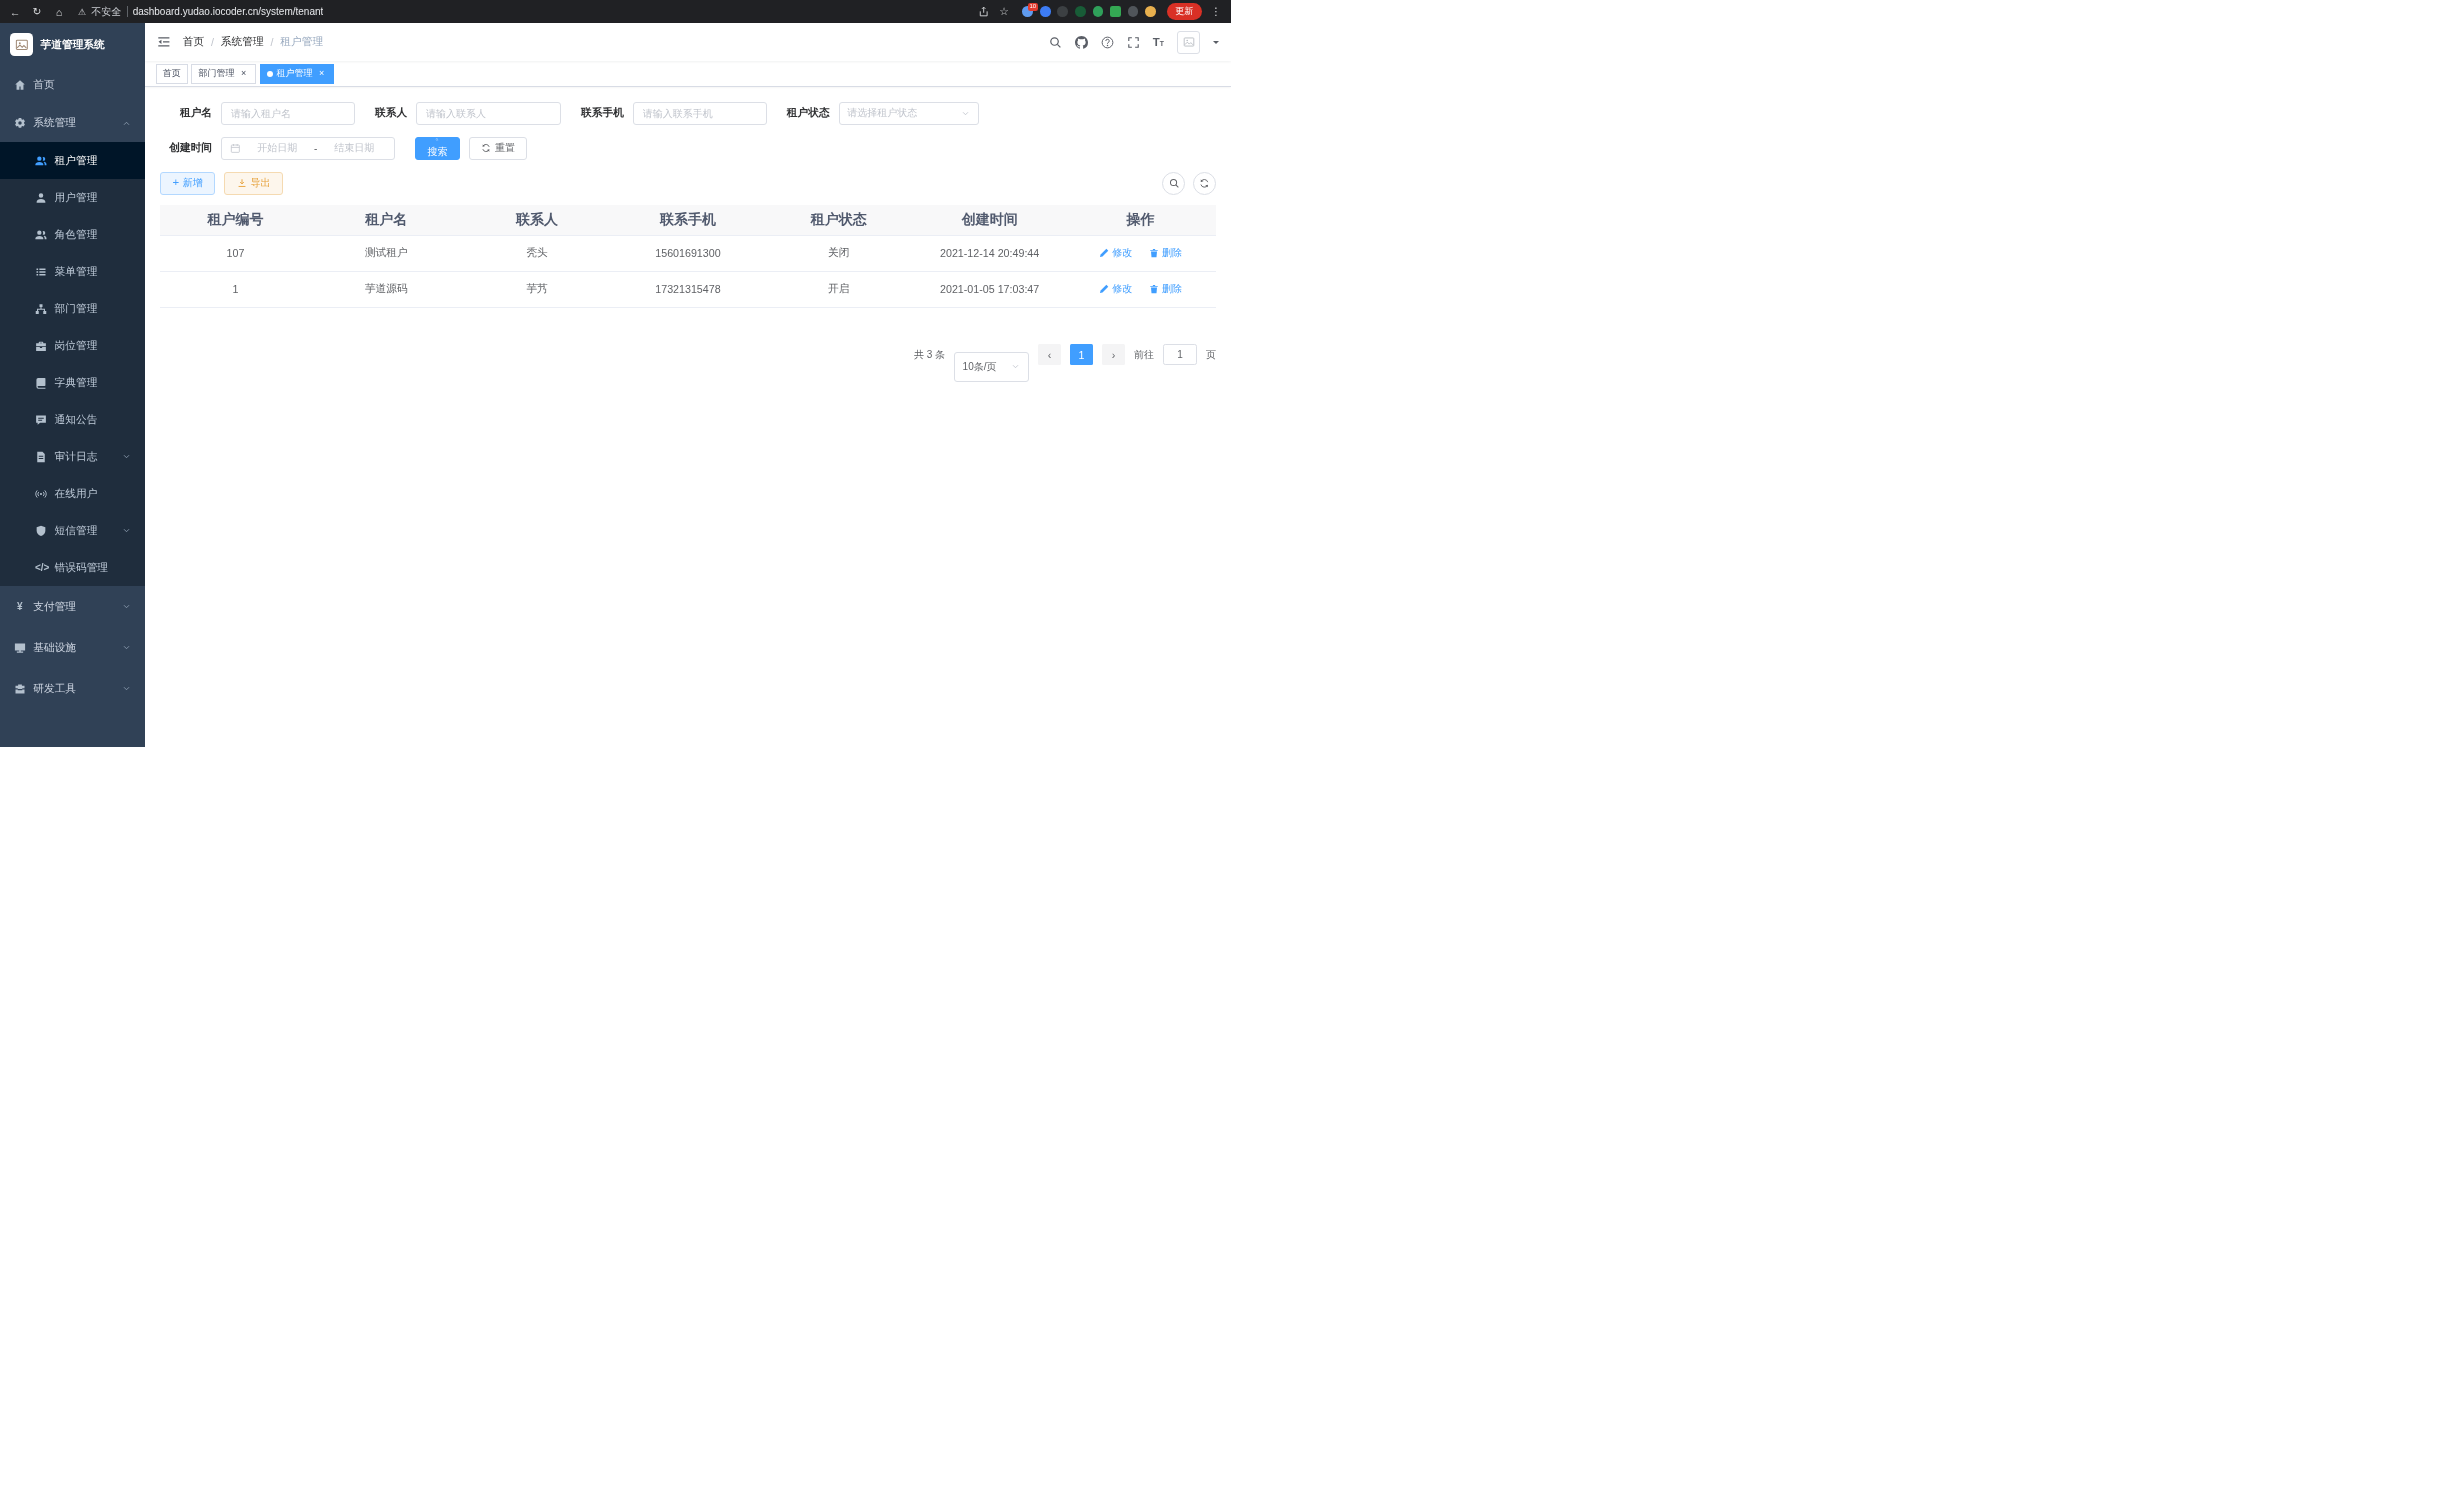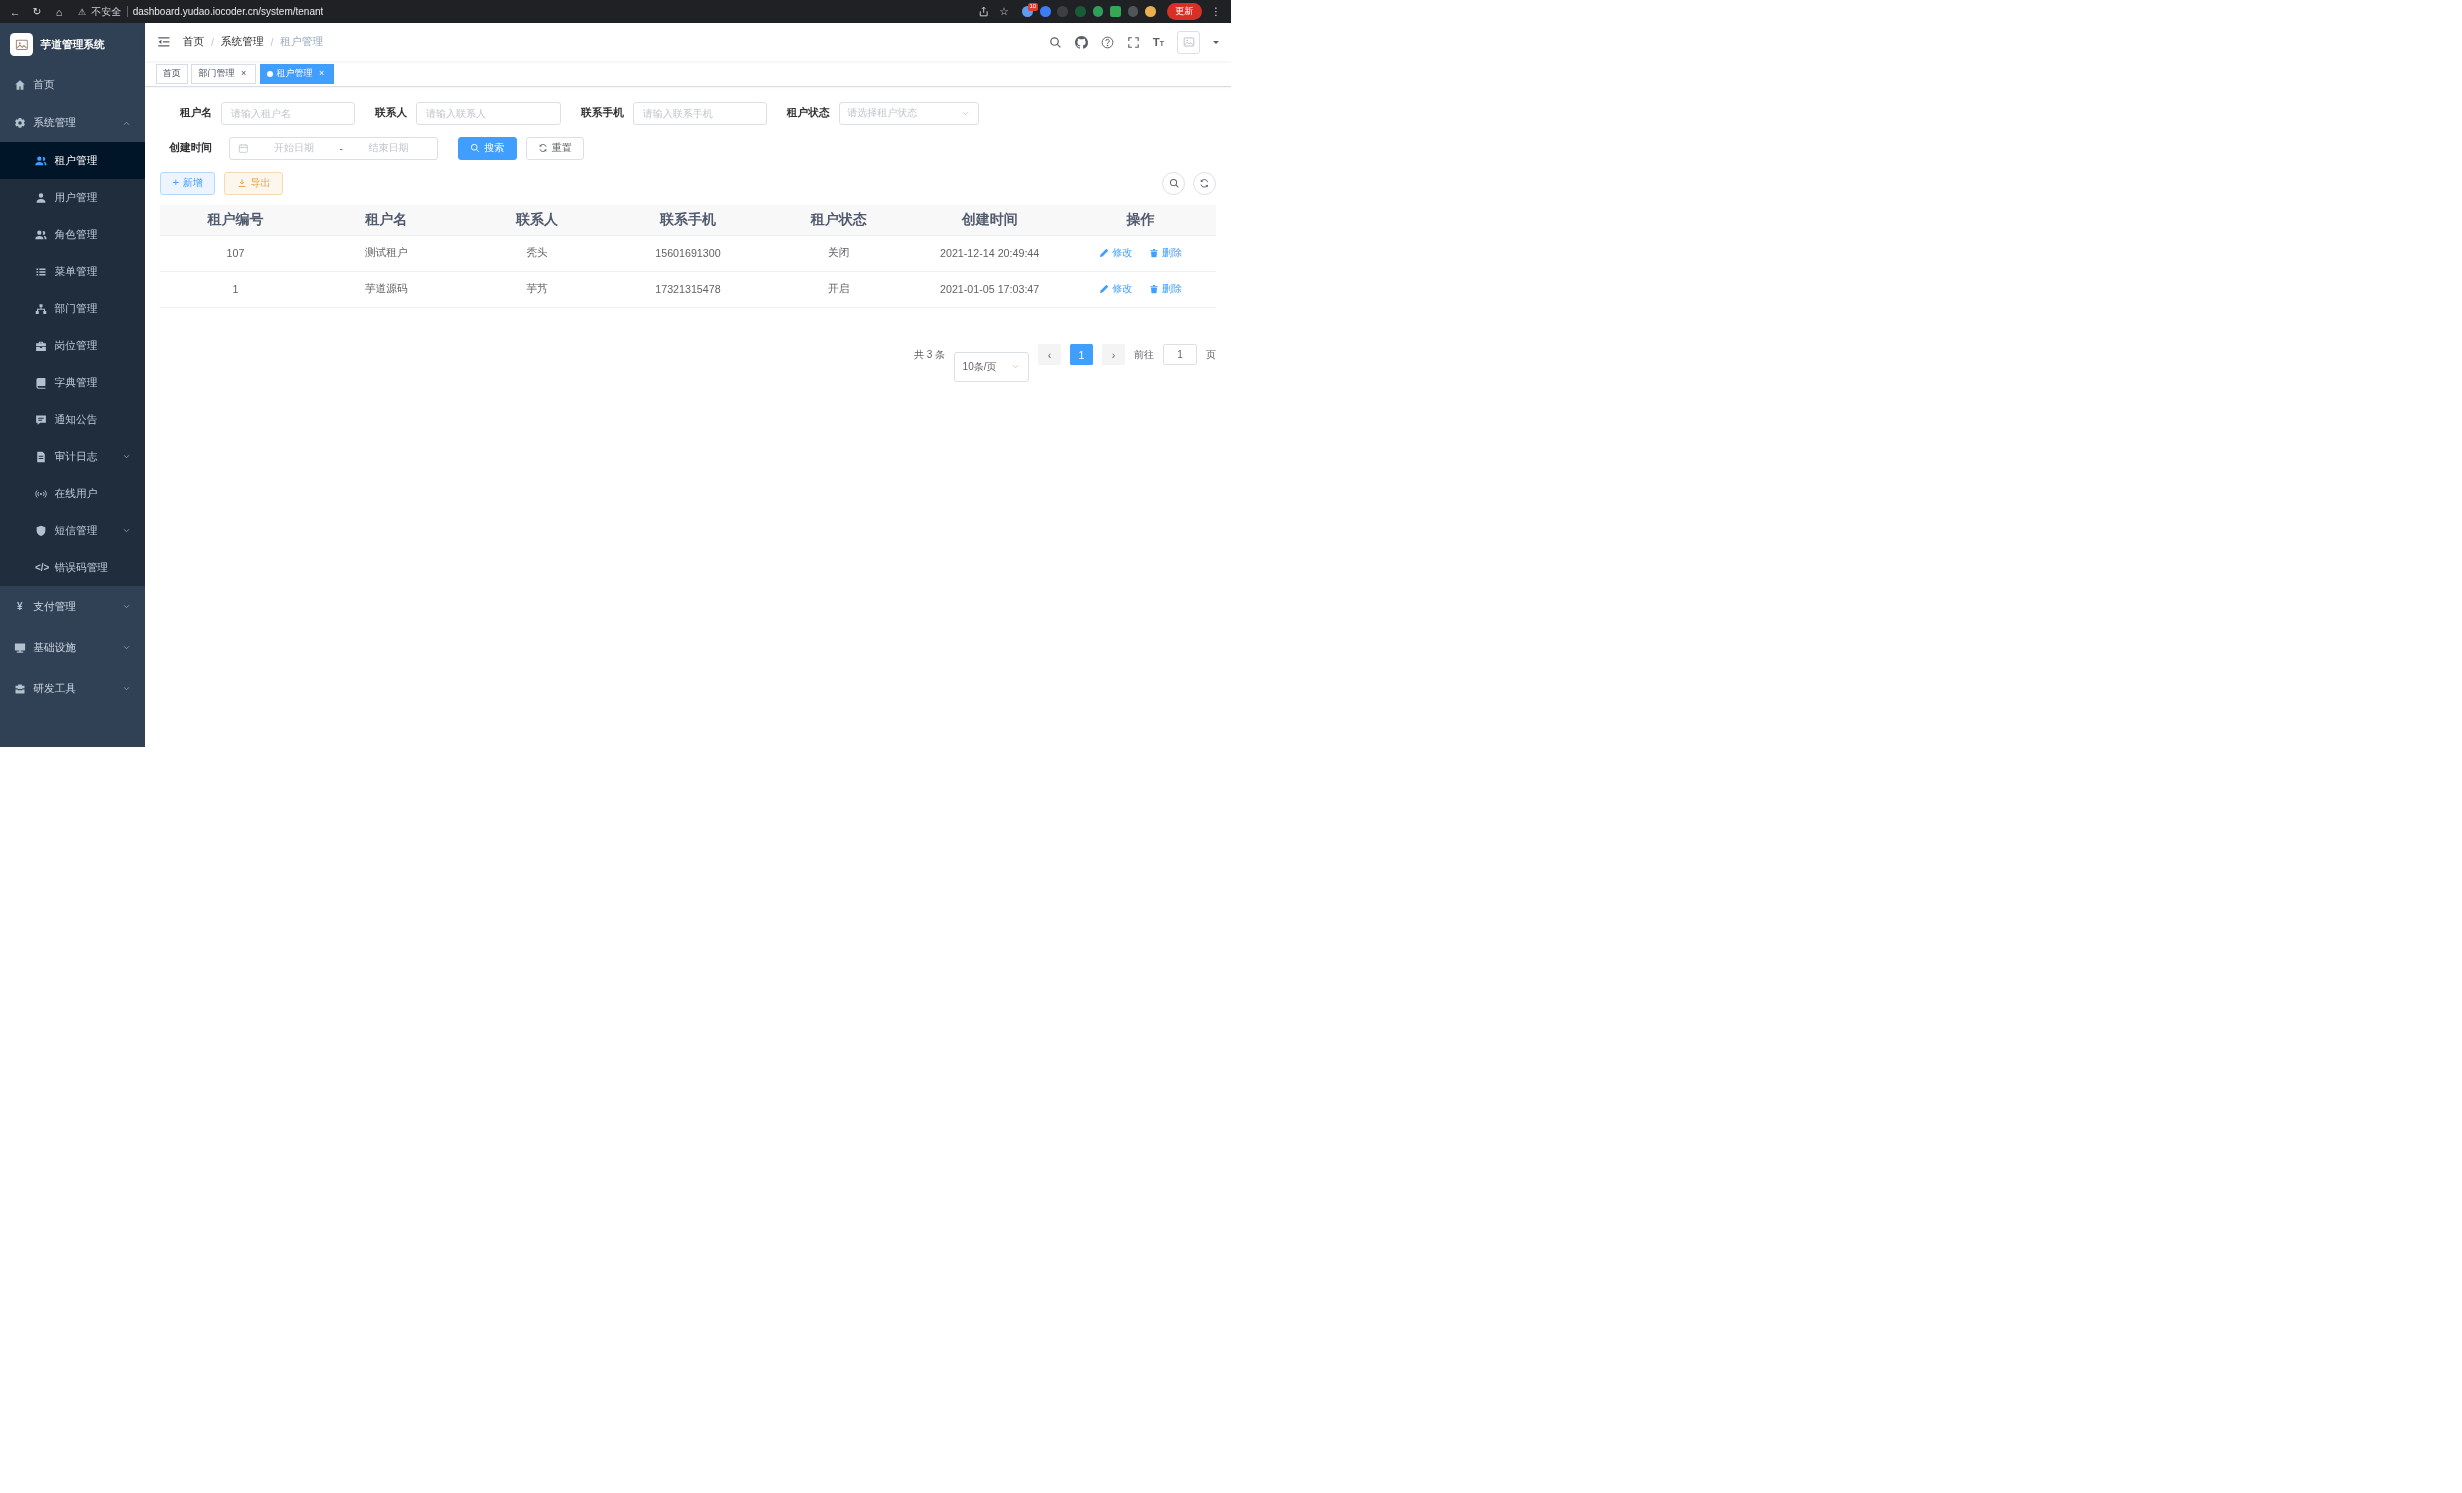--- a/index.html
+++ b/index.html
@@ -62,33 +62,33 @@
   .tag .dot { width:6px; height:6px; border-radius:50%; background:#fff; flex:none; }
 
   
   .content { flex:1; padding:14.5px 15px; overflow:hidden; }
   .filter-row { display:flex; align-items:center; margin-bottom:12px; }
   .f-item { display:flex; align-items:center; margin-right:20px; }
   .f-label { font-size:10.7px; font-weight:700; color:#303133; margin-right:9px; white-space:nowrap; }
   .f-label.w68 { width:52px; text-align:right; }
   .inp { height:23px; border:0.8px solid #dcdfe6; border-radius:3px; padding:0 9px; font-size:10px; color:#606266; outline:none; font-family:inherit; background:#fff; }
   .inp::placeholder { color:#c0c4cc; }
-  .w176{width:134px;} .w190{width:145px;} .w184{width:140px;} .w232{width:209px;margin-left:8px;}
+  .w176{width:134px;} .w190{width:145px;} .w184{width:140px;} .w232{width:174px;}
   .select { height:23px; border:0.8px solid #dcdfe6; border-radius:3px; display:flex; align-items:center; justify-content:space-between; padding:0 7.6px; cursor:pointer; background:#fff; }
   .select .ph { color:#c0c4cc; font-size:10px; }
   .chev-sm { width:9px; height:9px; color:#c0c4cc; flex:none; }
   .date-range { height:23px; border:0.8px solid #dcdfe6; border-radius:3px; display:flex; align-items:center; padding:0 7.6px; gap:4.6px; background:#fff; cursor:pointer; }
   .cal { width:10.7px; height:10.7px; color:#c0c4cc; flex:none; }
   .date-range .ph { color:#c0c4cc; font-size:10px; flex:1; text-align:center; }
   .range-sep { color:#606266; font-size:10px; }
 
   .btn { height:23px; display:inline-flex; align-items:center; gap:3.8px; padding:0 11.4px; border-radius:3px; font-size:10px; cursor:pointer; border:0.8px solid #dcdfe6; background:#fff; color:#606266; font-family:inherit; }
   .btn svg { width:10px; height:10px; }
   .btn + .btn { margin-left:9px; }
-  .btn-primary { background:#409eff; border-color:#409eff; color:#fff; }
+  .btn-primary { background:#409eff; border-color:#409eff; color:#fff;flex-direction:column; }
   .btn-pp { background:#ecf5ff; border-color:#b3d8ff; color:#409eff; }
   .btn-wp { background:#fdf6ec; border-color:#f5dab1; color:#e6a23c; }
   .plus { font-size:11.4px; line-height:1; }
 
   .toolbar { display:flex; align-items:center; margin:3px 0 10.7px; }
   .right-tools { margin-left:auto; display:flex; gap:7.6px; }
   .circle-btn { width:23px; height:23px; border-radius:50%; border:0.8px solid #dcdfe6; background:#fff; color:#606266; display:flex; align-items:center; justify-content:center; cursor:pointer; }
   .circle-btn svg { width:10.7px; height:10.7px; }
 
   .tbl { width:100%; border-collapse:collapse; table-layout:fixed; }

